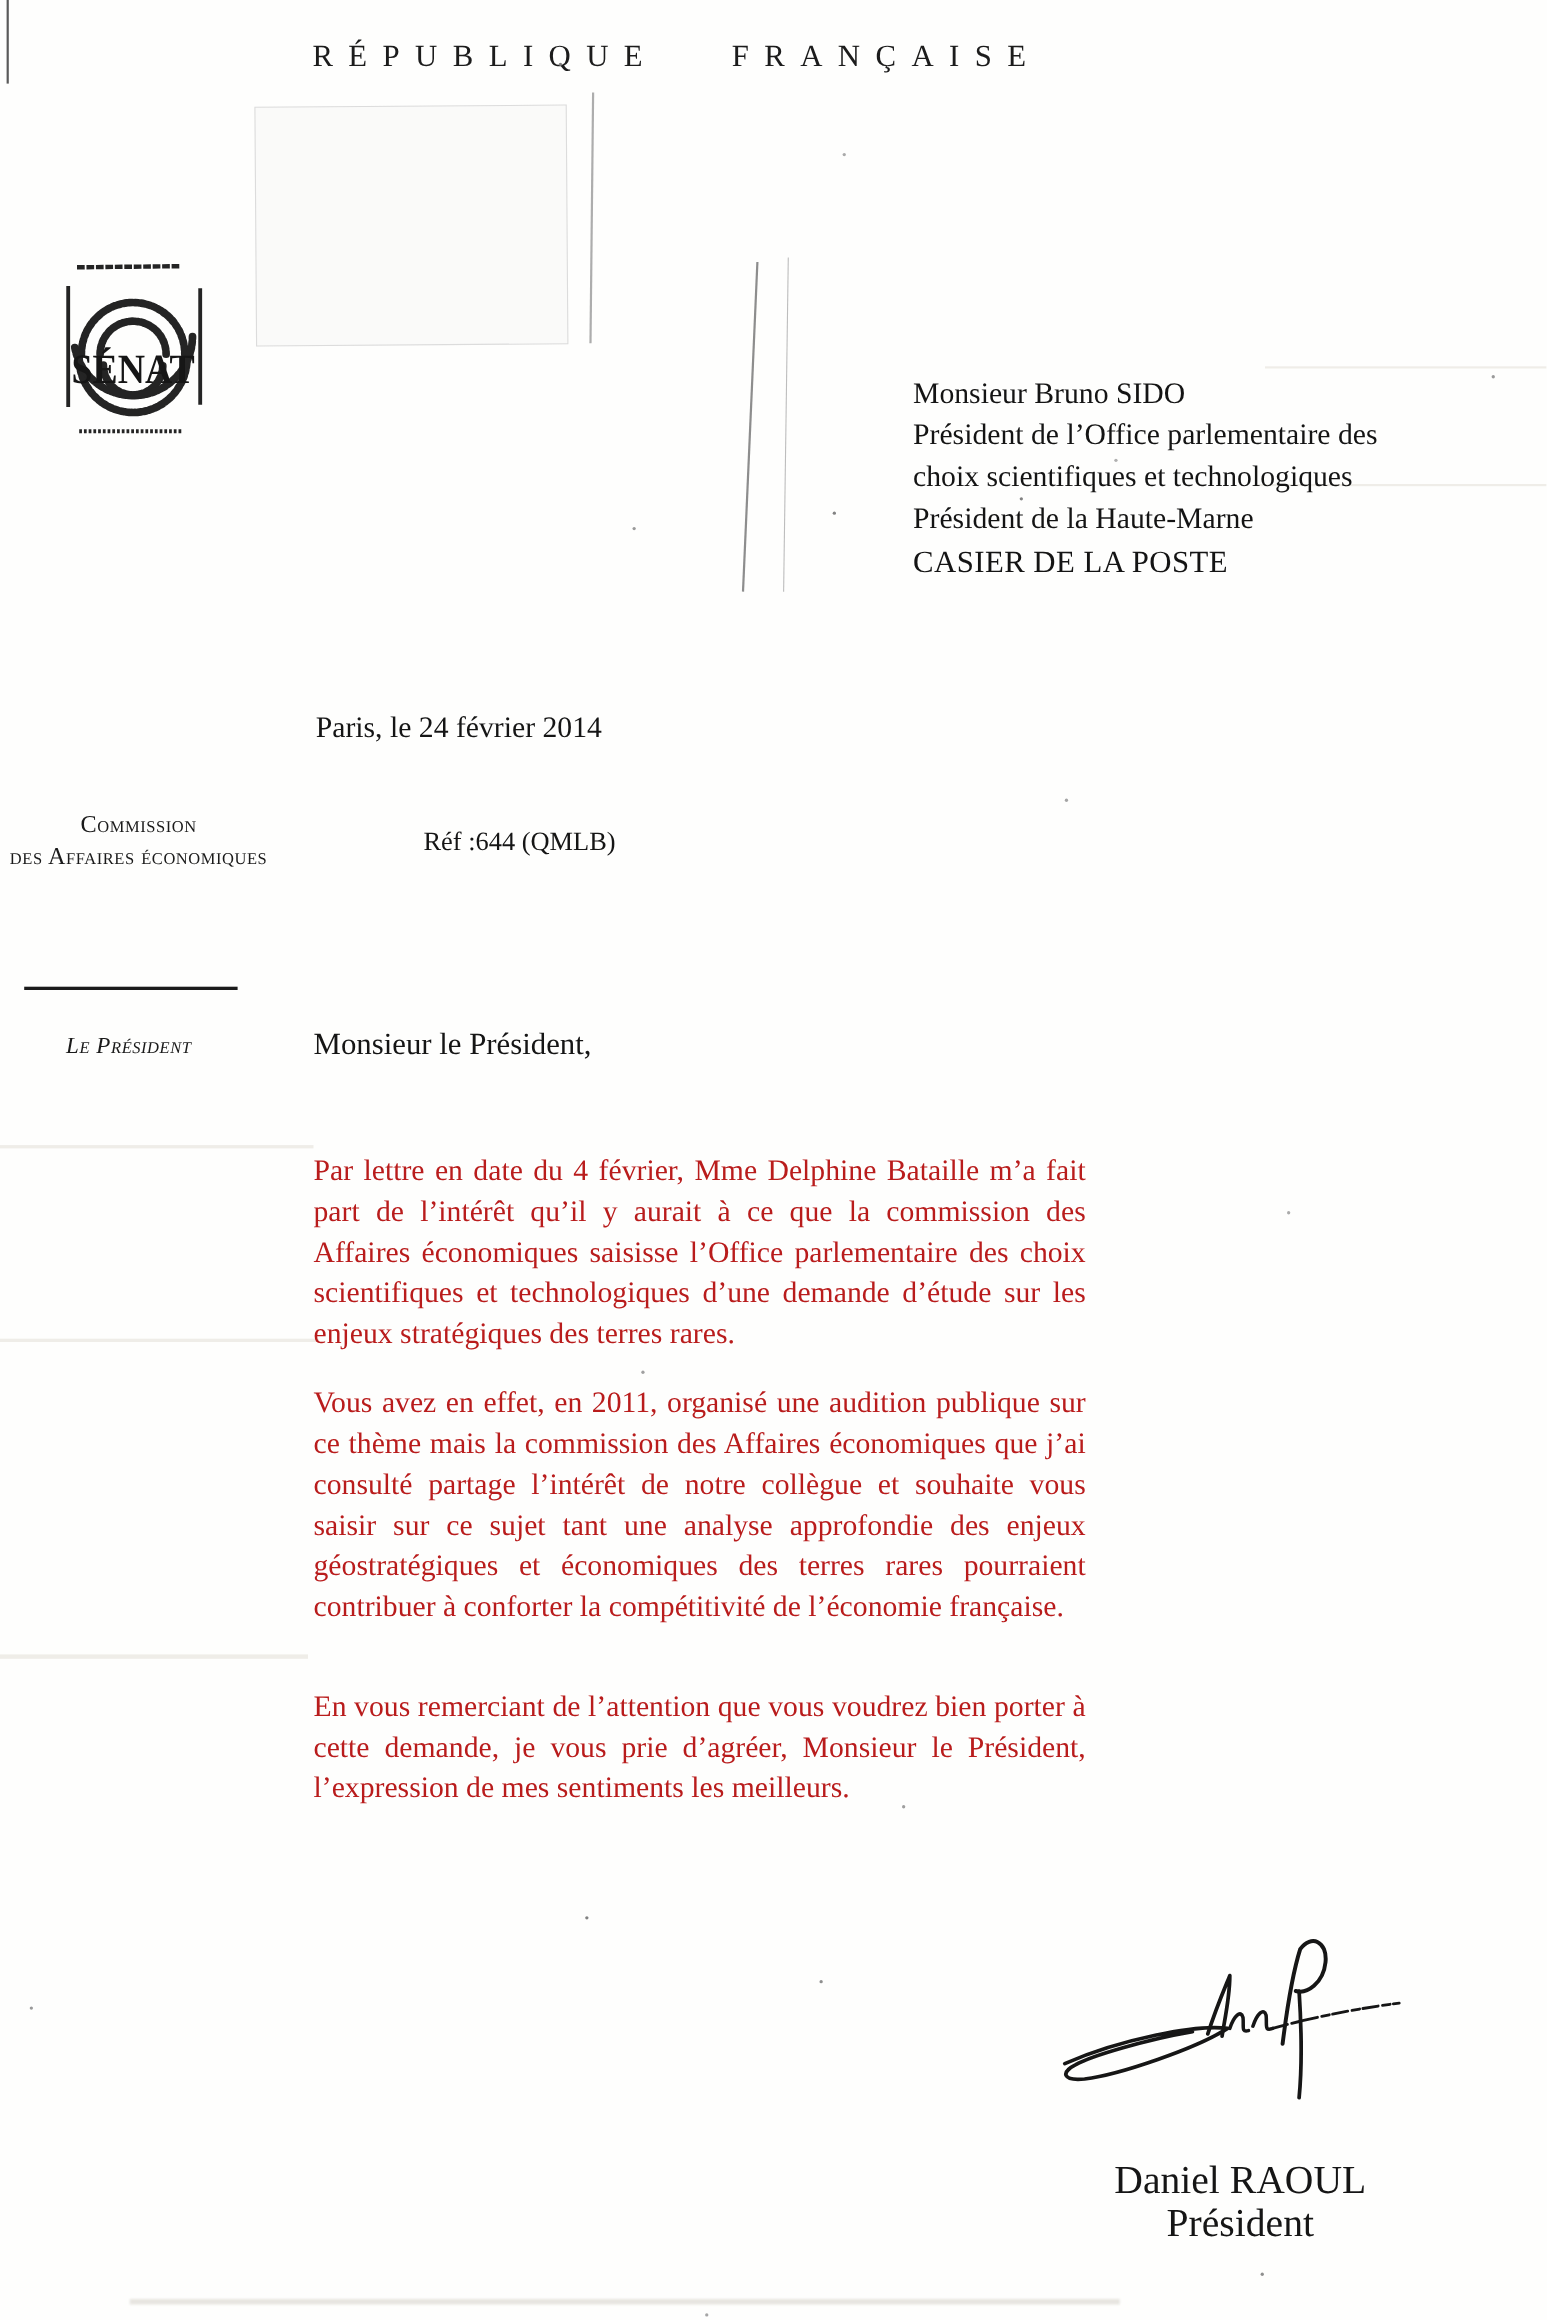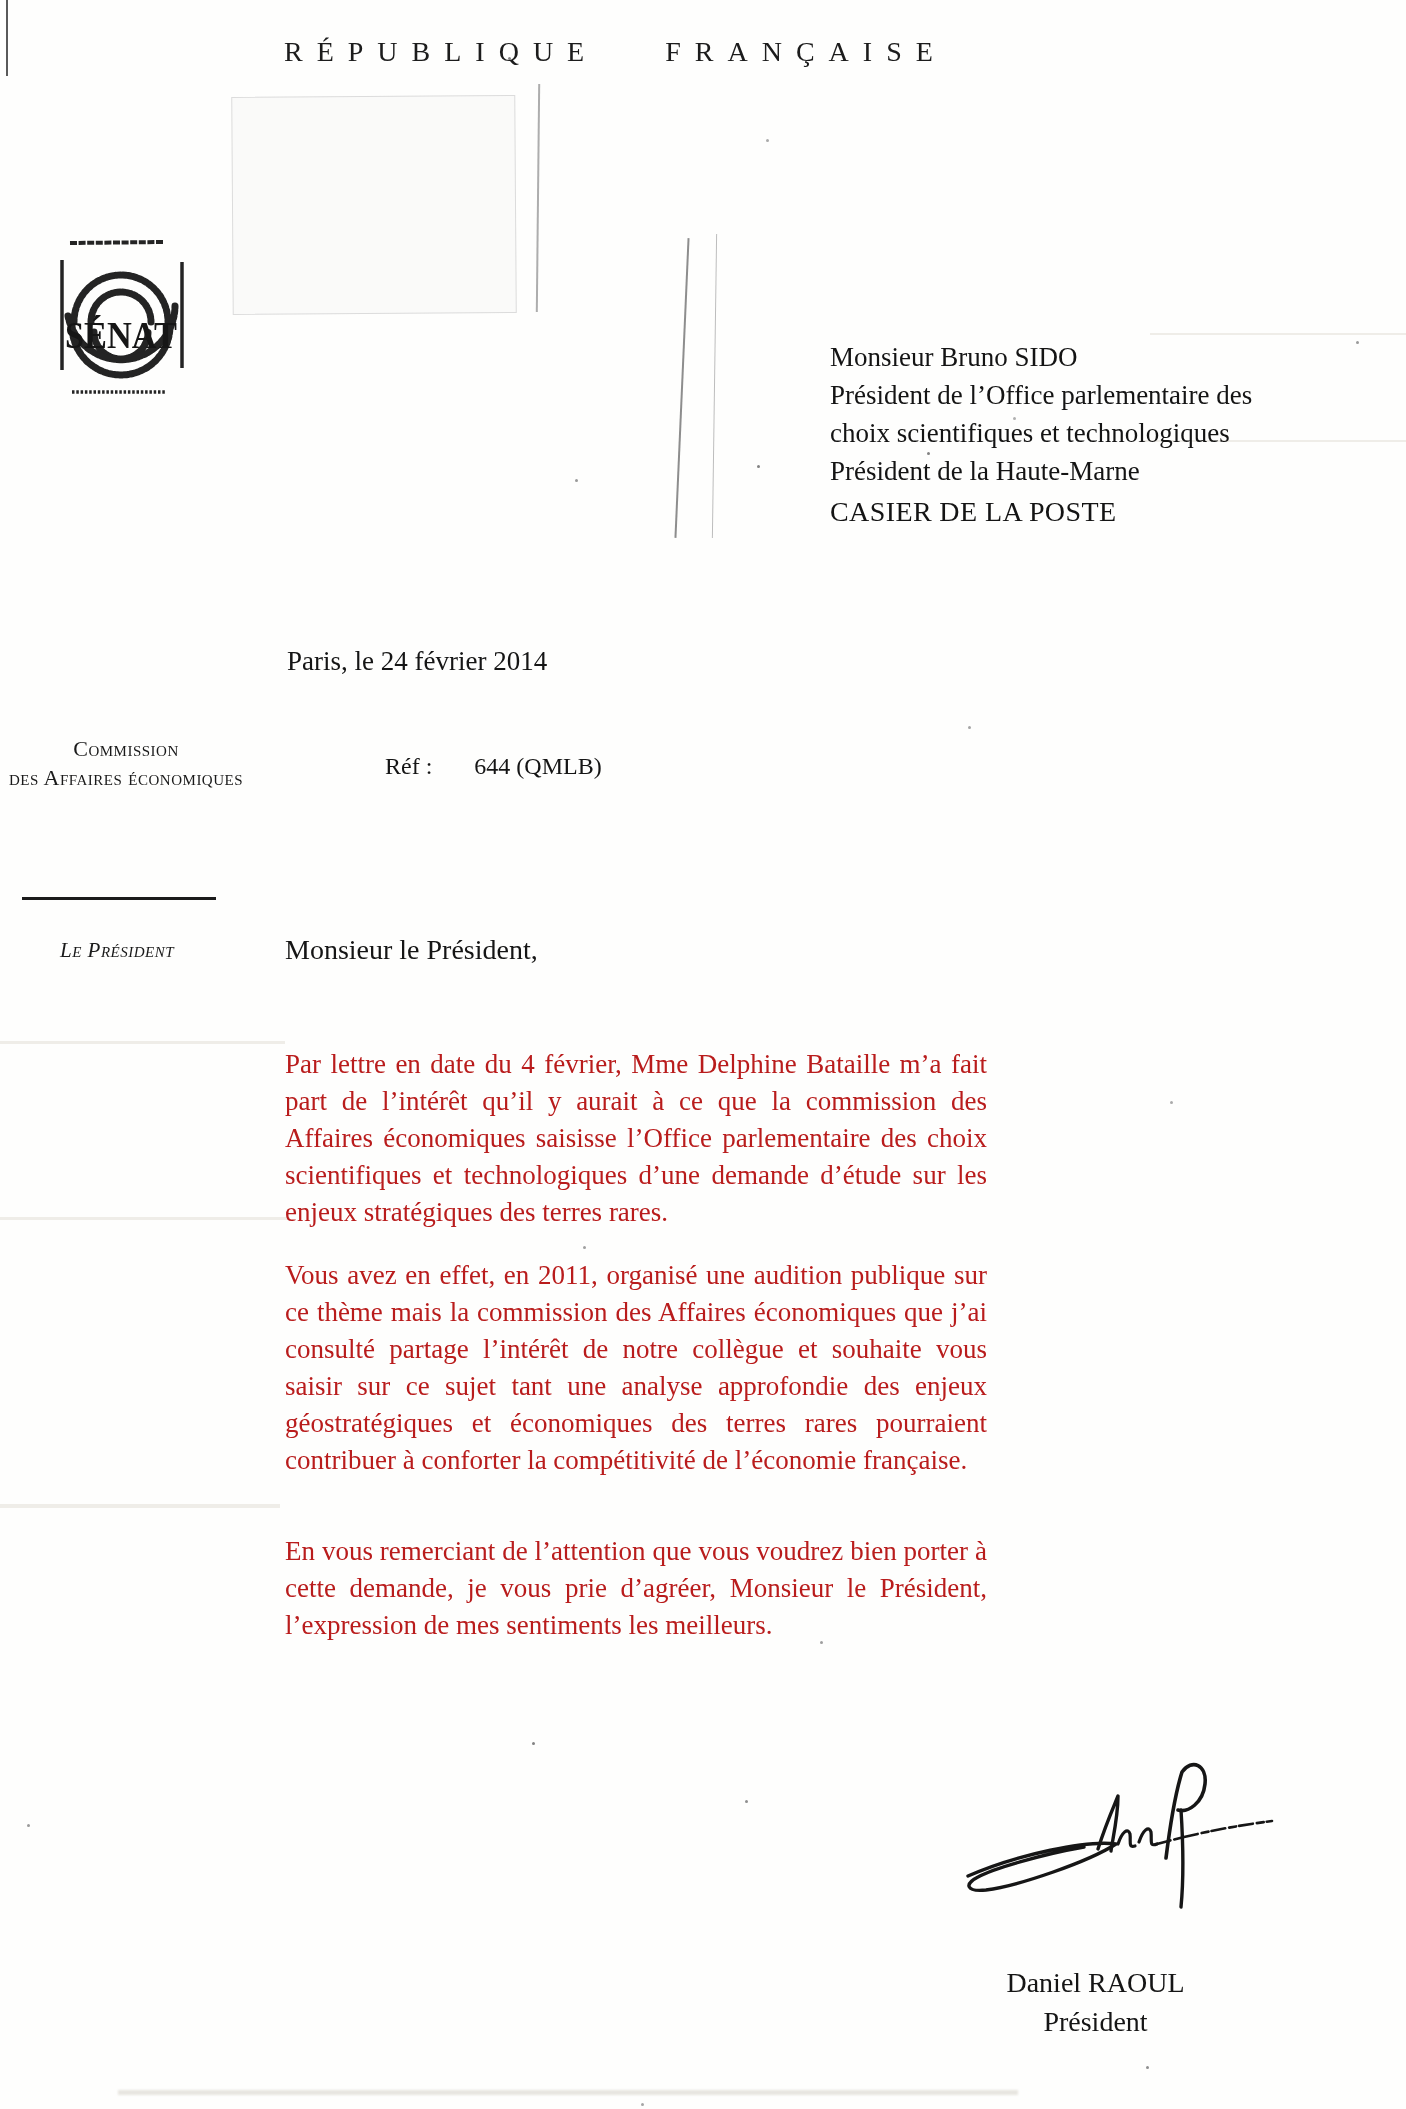--- a/index.html
+++ b/index.html
@@ -50,34 +50,34 @@
     color:#1a1a1a;
   }
   .rule{left:22px;top:897px;width:194px;height:3px;background:#1b1b1b;}
   .le-president{
     left:60px;top:938px;font-style:italic;font-variant:small-caps;
     font-size:21px;letter-spacing:0.5px;color:#1a1a1a;
   }
 
   
   .refline{left:385px;top:753px;font-size:24px;}
-  .refline .ref-value{margin-left:42px;}
+  .refline .ref-value{}
 
   
   .salutation{left:285px;top:934px;font-size:28px;}
   .body-text{left:285px;top:1046px;width:702px;}
   .body-text p{
     margin:0 0 26px 0;font-size:27px;line-height:37px;
     text-align:justify;text-justify:inter-word;color:#b91c1c;
   }
   .body-text p.gap-after{margin-bottom:54px;}
 
   
   .signature{left:948px;top:1746px;}
-  .signer{left:923px;top:1963px;width:345px;text-align:center;font-size:28px;line-height:39px;}
+  .signer{left:955px;top:1963px;width:345px;text-align:center;font-size:36px;line-height:39px;}
 </style>
 </head>
 <body>
 
 <div class="abs republique">RÉPUBLIQUE FRANÇAISE</div>
 
 <div class="abs ghost-box"></div>
 <div class="abs vline vline-a"></div>
 <div class="abs vline vline-b"></div>
 <div class="abs vline vline-c"></div>

